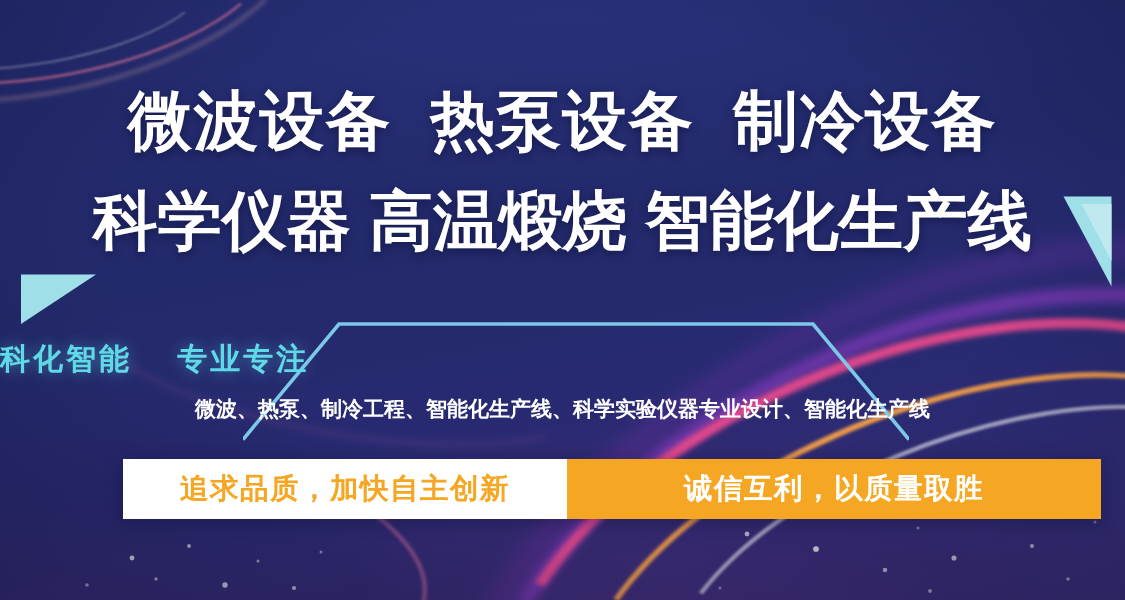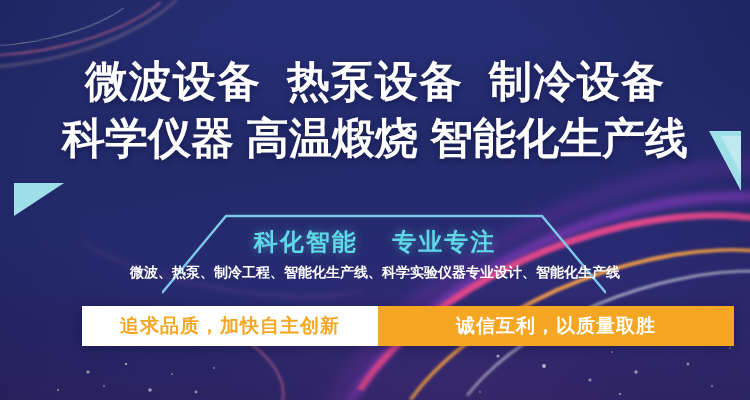--- a/index.html
+++ b/index.html
@@ -208,44 +208,44 @@
   .headline-line {
     display: block;
     font-weight: 700;
     line-height: 1.0;
     white-space: pre;
     text-shadow: 0 2px 6px rgba(10,12,50,0.55);
   }
   .headline-line-1 {
     font-size: 43px;
     letter-spacing: 1px;
-    margin-bottom: 14px;
+    margin-bottom: 24px;
   }
   .headline-line-2 {
     font-size: 43px;
     letter-spacing: 0px;
   }
 
   
   .trapezoid {
     position: absolute;
     left: 162px;
     top: 214px;
     width: 444px;
     height: 80px;
   }
   .trapezoid svg { display: block; width: 100%; height: 100%; }
 
   .slogan-cyan {
     position: absolute;
     left: 0; right: 0;
     top: 226px;
-    text-align: center;
+    text-align: left;
     color: #5fd8e8;
-    font-size: 24px;
+    font-size: 20px;
     font-weight: 700;
     letter-spacing: 2px;
     white-space: pre;
     text-shadow: 0 0 10px rgba(95,216,232,0.45);
     user-select: none;
   }
   .slogan-sub {
     position: absolute;
     left: 0; right: 0;
     top: 264px;

